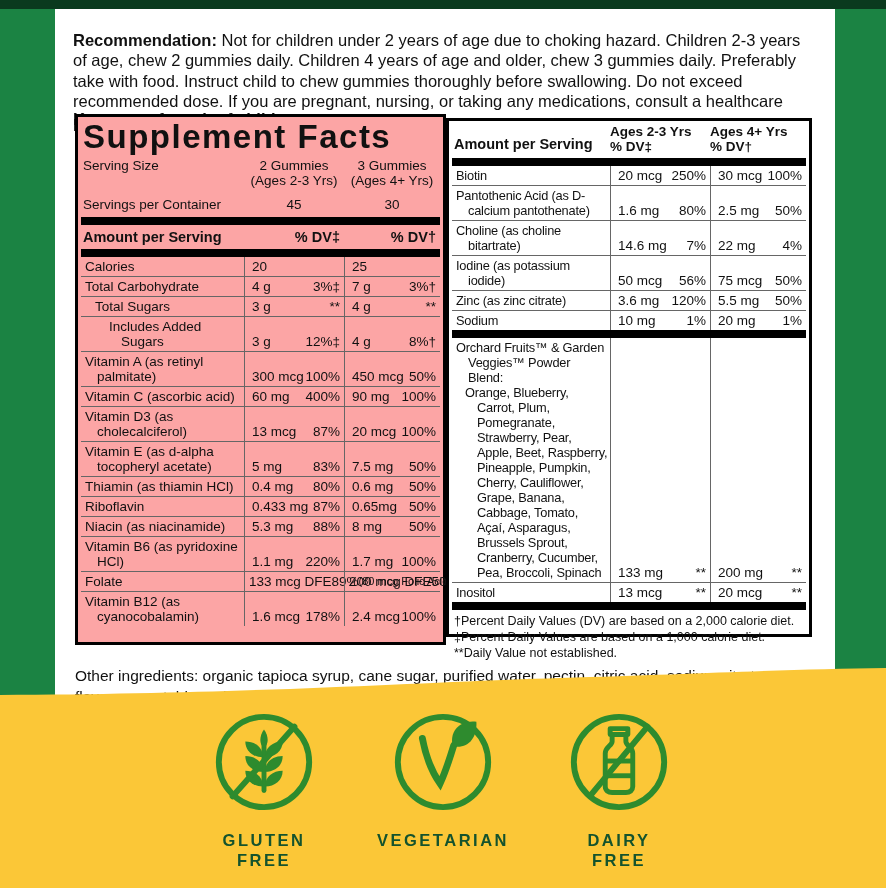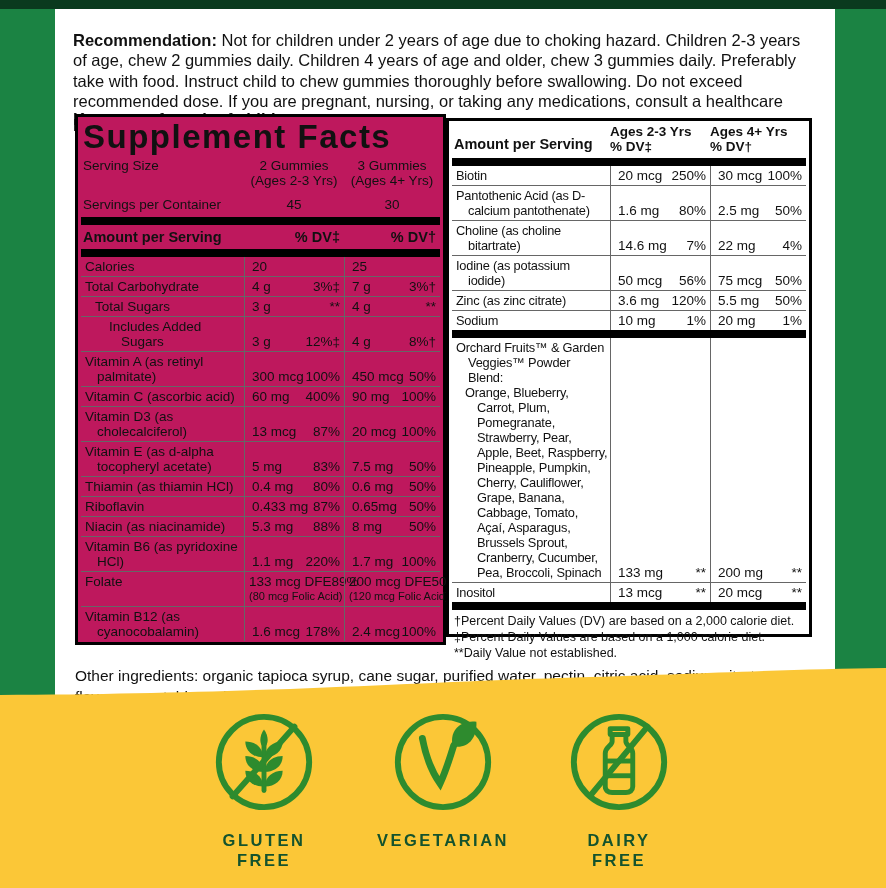--- a/index.html
+++ b/index.html
@@ -10,21 +10,21 @@
   .band-top{position:absolute;top:0;left:0;width:886px;height:9px;background:#0a3a1e;z-index:0;}
   .band-left{position:absolute;top:9px;left:0;width:55px;height:879px;background:#1b8343;z-index:0;}
   .band-right{position:absolute;top:9px;right:0;width:51px;height:879px;background:#1b8343;z-index:0;}
 
   
   .reco{position:absolute;left:73px;top:13px;width:742px;font-size:16.5px;line-height:20.5px;z-index:1;}
   .reco b{font-weight:bold;}
   .keep{position:absolute;left:73px;top:93px;font-size:16.5px;font-weight:bold;z-index:1;}
 
   
-  .panelL{position:absolute;left:75px;top:114px;width:371px;height:531px;border:3px solid #000;background:#be185d;box-sizing:border-box;z-index:1;padding:0 3px;}
+  .panelL{position:absolute;left:75px;top:114px;width:371px;height:531px;border:3px solid #000;background:#fca5a5;box-sizing:border-box;z-index:1;padding:0 3px;}
   .panelR{position:absolute;left:446px;top:118px;width:366px;height:519px;border:3px solid #000;background:#fff;box-sizing:border-box;z-index:1;padding:0 3px;}
 
   .sf-title{font-size:33px;font-weight:bold;letter-spacing:1.5px;line-height:36px;padding:2px 0 1px 2px;white-space:nowrap;}
 
   .srv{display:grid;grid-template-columns:1fr 100px 96px;font-size:13.5px;line-height:15px;padding:2px 0 5px 2px;}
   .srv .sl{align-self:start;}
   .srv .sc{text-align:center;}
   .srv .sl2{margin-top:9px;}
   .srv .sc2{margin-top:9px;text-align:center;}
 
@@ -34,21 +34,21 @@
   .dvrow .d{text-align:right;padding-right:4px;}
 
   .rows{font-size:13.5px;line-height:15px;}
   .row{display:grid;grid-template-columns:1fr 100px 96px;border-top:1px solid #666;}
   .rows .row:first-child{border-top:none;}
   .nm{padding:2px 2px 2px 16px;text-indent:-12px;}
   .ind1{padding-left:26px;}
   .ind2{padding-left:40px;}
   .cell{border-left:1px solid #666;display:flex;justify-content:space-between;align-items:flex-end;padding:2px 4px 2px 7px;}
   .cell .a,.cell .d{white-space:nowrap;}
-  .cell.stack{flex-direction:column;align-items:stretch;padding:2px 4px;}
+  .cell.stack{align-items:stretch;padding:2px 4px;}
   .cell.stack .l{display:flex;justify-content:space-between;}
   .sub{font-size:11px;white-space:nowrap;}
 
   
   .rhdr{display:grid;grid-template-columns:1fr 100px 96px;padding:3px 0 4px;align-items:end;}
   .rhdr .lab{font-weight:bold;font-size:14.5px;padding:0 0 2px 2px;}
   .rhdr .col{font-weight:bold;font-size:13.5px;line-height:15px;text-align:left;padding-right:4px;}
   .panelR .nm{font-size:12.8px;letter-spacing:-0.2px;}
   .nmb .bt{display:block;padding-left:0;}
   .nmb .bi{display:block;padding-left:9px;}

